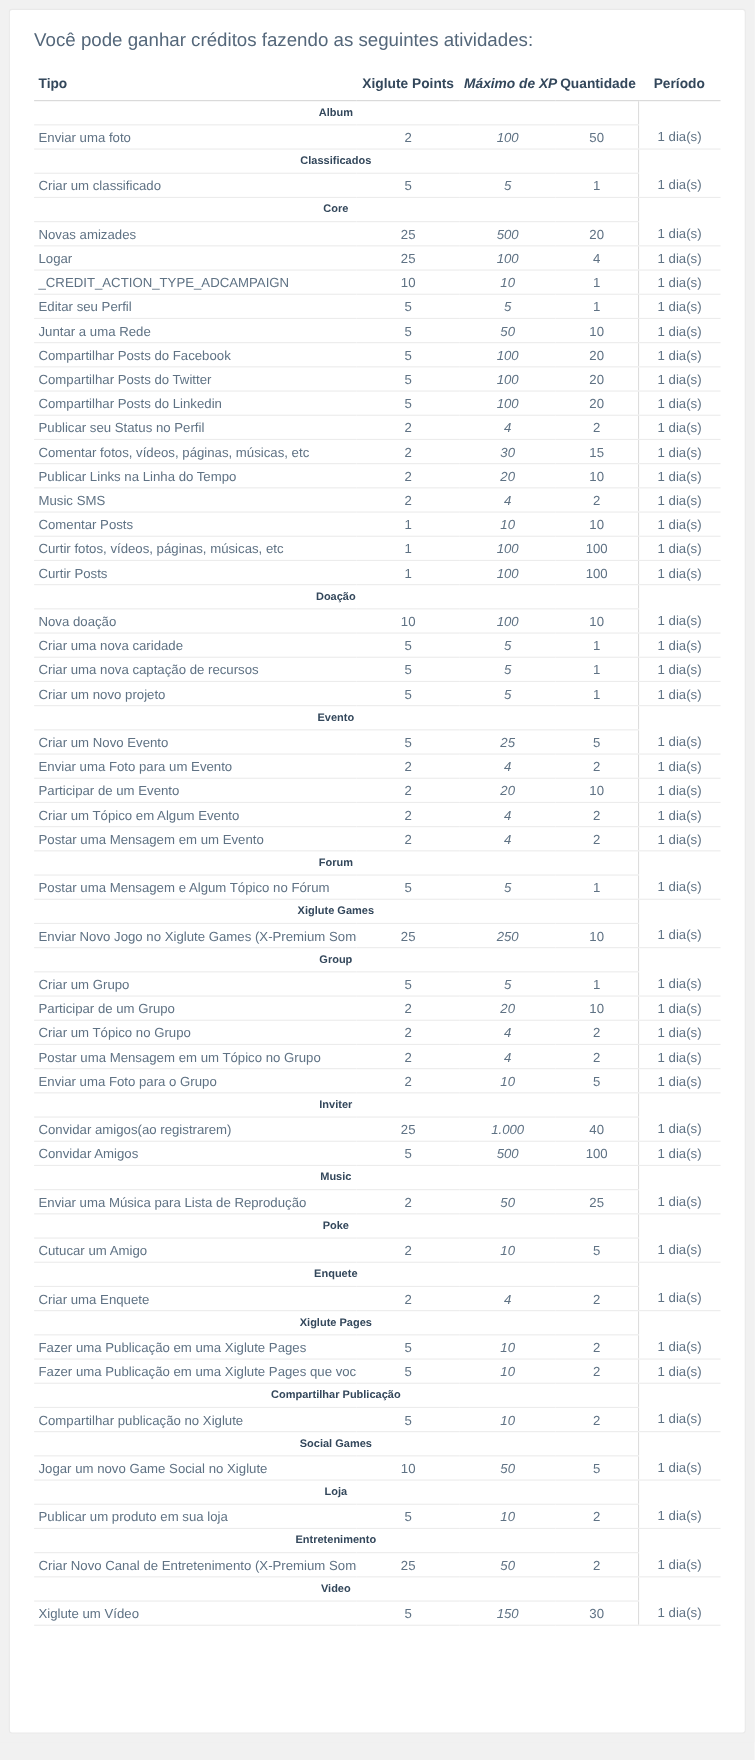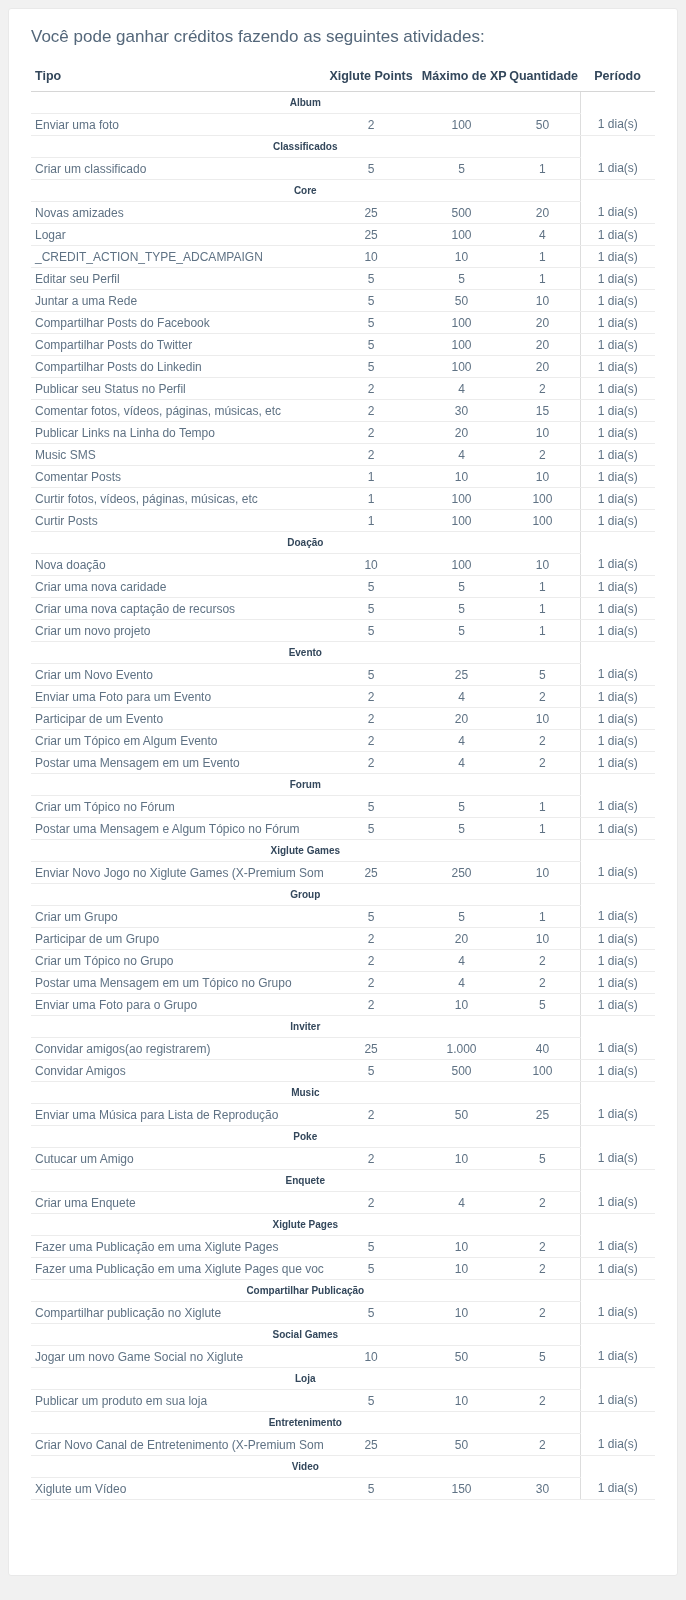--- a/index.html
+++ b/index.html
@@ -31,21 +31,21 @@
     font-weight: bold;
     color: #33475b;
     padding: 6px 4px 8px 4px;
     border-bottom: 1px solid #d6d6d6;
     text-align: center;
     white-space: nowrap;
   }
   th.col-tipo { text-align: left; margin-top: 15px; }
   .col-tipo   { width: 47%; }
   .col-points { width: 15%; }
-  .col-xp     { width: 14%; }
+  .col-xp     { width: 14%; font-style: italic; }
   .col-qty    { width: 12%; }
   .col-period { width: 12%; }
   td {
     font-size: 12px;
     color: #5f7284;
     height: 22px;
     padding: 0 4px;
     white-space: nowrap;
     overflow: hidden;
   }
@@ -285,27 +285,20 @@
           <td class="col-points">2</td>
           <td class="col-xp">4</td>
           <td class="col-qty">2</td>
           <td class="col-period period-cell">1 dia(s)</td>
         </tr>
         <tr class="section-row">
           <td colspan="4" class="section-title">Forum</td>
           <td class="period-cell"></td>
         </tr>
         <tr class="data-row">
-          <td class="col-tipo">Criar um Tópico no Fórum</td>
-          <td class="col-points">5</td>
-          <td class="col-xp">5</td>
-          <td class="col-qty">1</td>
-          <td class="col-period period-cell">1 dia(s)</td>
-        </tr>
-        <tr class="data-row">
           <td class="col-tipo">Postar uma Mensagem e Algum Tópico no Fórum</td>
           <td class="col-points">5</td>
           <td class="col-xp">5</td>
           <td class="col-qty">1</td>
           <td class="col-period period-cell">1 dia(s)</td>
         </tr>
         <tr class="section-row">
           <td colspan="4" class="section-title">Xiglute Games</td>
           <td class="period-cell"></td>
         </tr>

